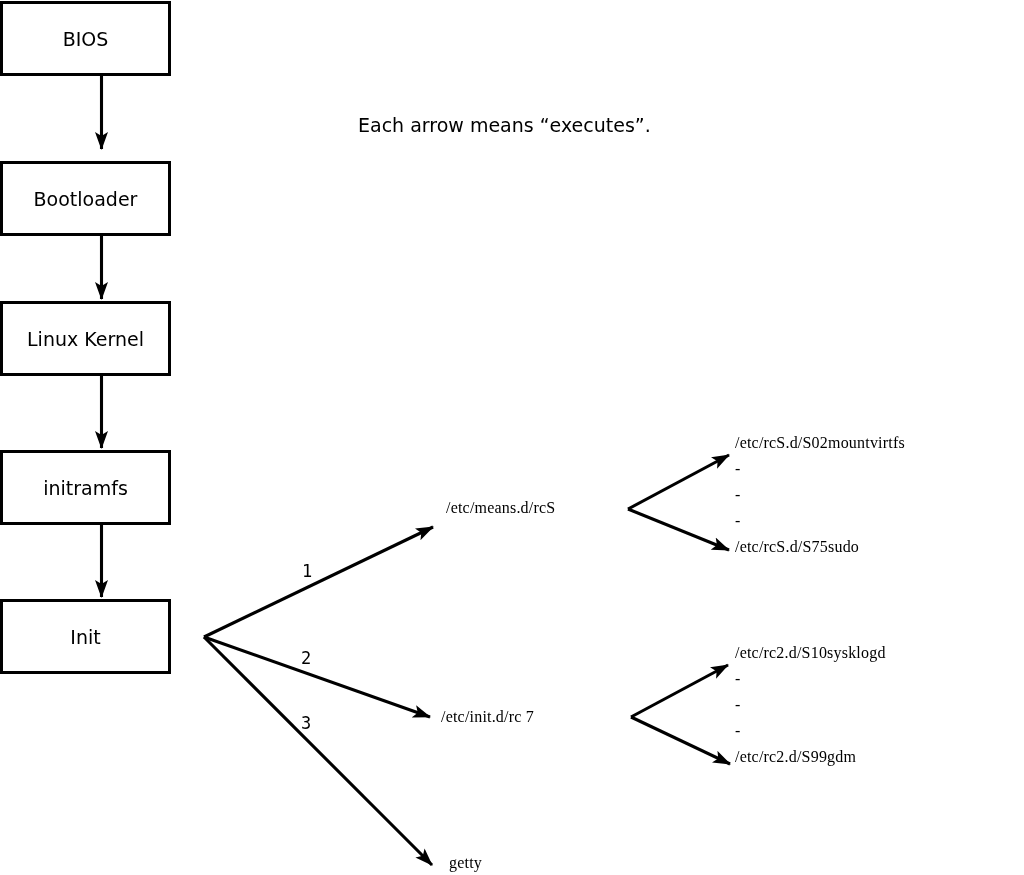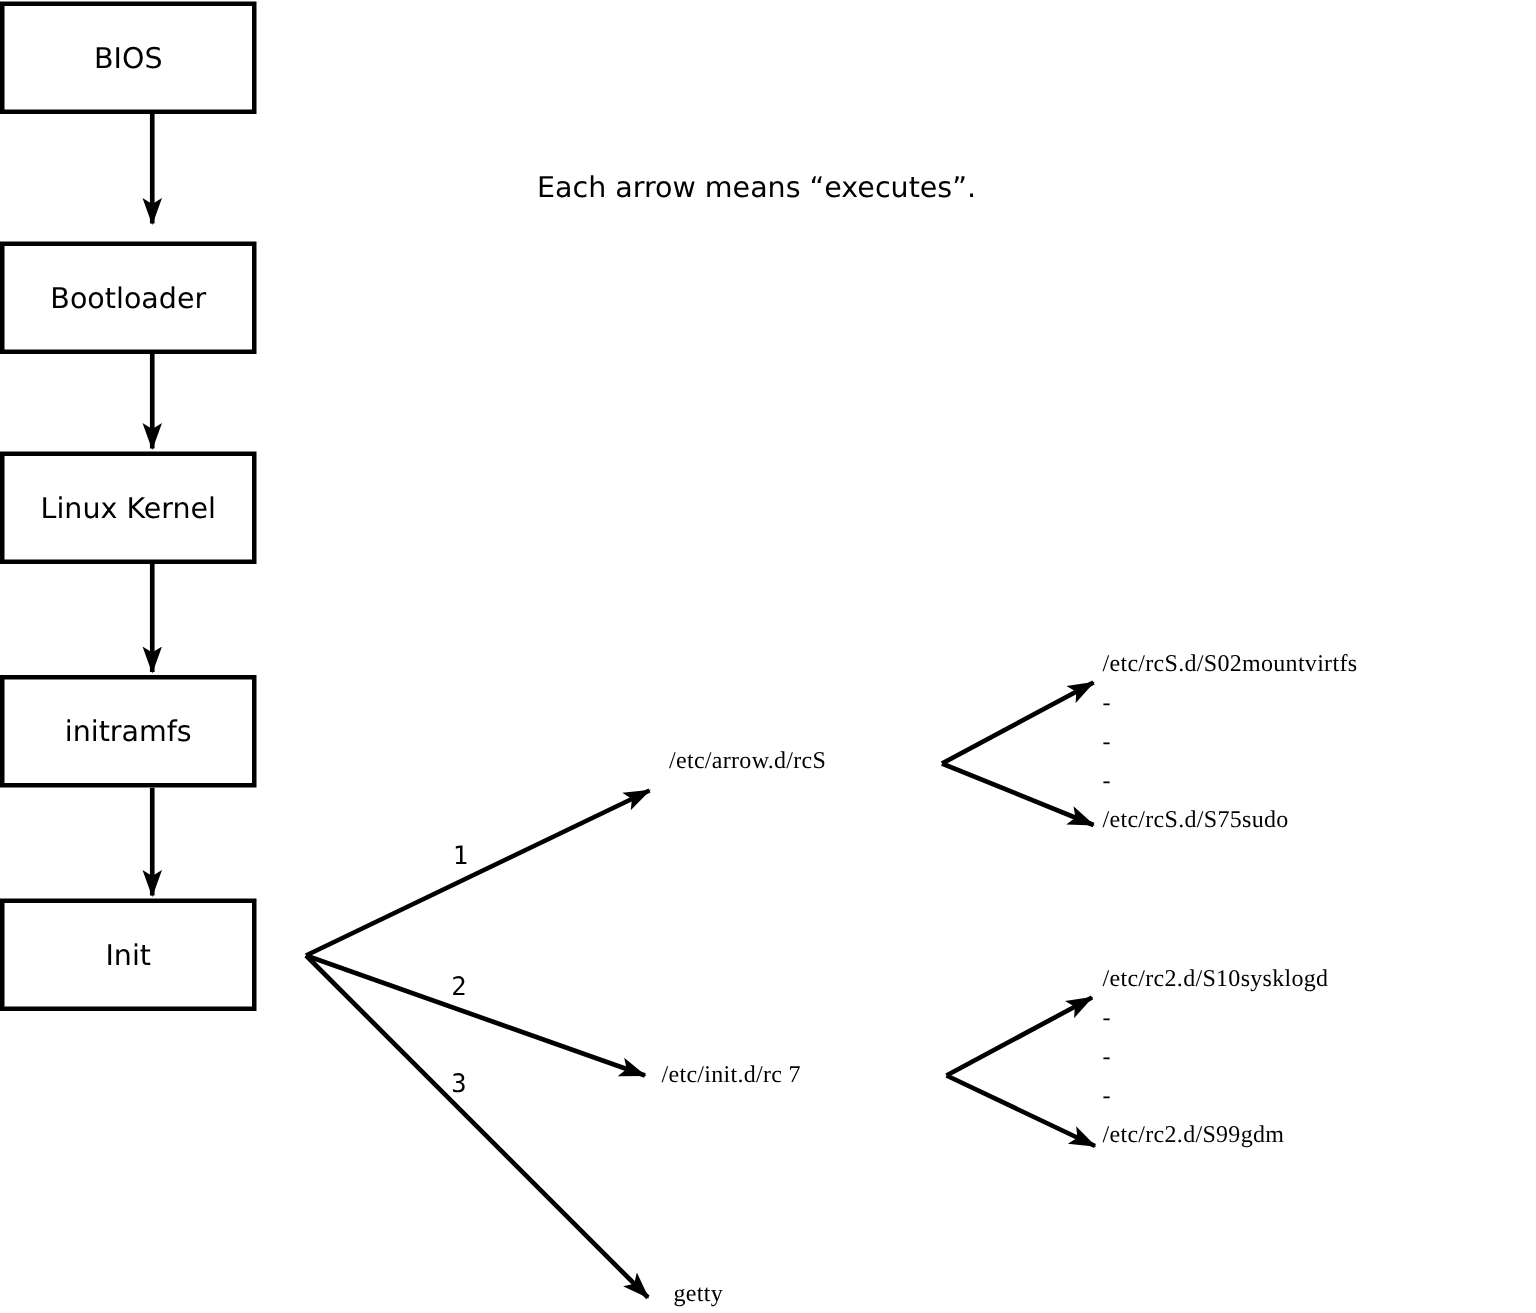--- a/index.html
+++ b/index.html
@@ -78,21 +78,21 @@
     <span>initramfs</span>
   </div>
   <div class="box" style="top:599px">
     <span>Init</span>
   </div>
 
   <div class="num" style="left:307px; top:571px">1</div>
   <div class="num" style="left:306px; top:658px">2</div>
   <div class="num" style="left:306px; top:723px">3</div>
 
-  <div class="mono" style="left:446px; top:495px">/etc/arrow.d/rcS</div>
+  <div class="mono" style="left:446px; top:495px">/etc/means.d/rcS</div>
   <div class="mono" style="left:441px; top:704px">/etc/init.d/rc 7</div>
   <div class="mono" style="left:449px; top:850px">getty</div>
 
   <div class="mono filelist" style="left:735px; top:430px">
     <div class="filerow">/etc/rcS.d/S02mountvirtfs</div>
     <div class="filerow">-</div>
     <div class="filerow">-</div>
     <div class="filerow">-</div>
     <div class="filerow">/etc/rcS.d/S75sudo</div>
   </div>

